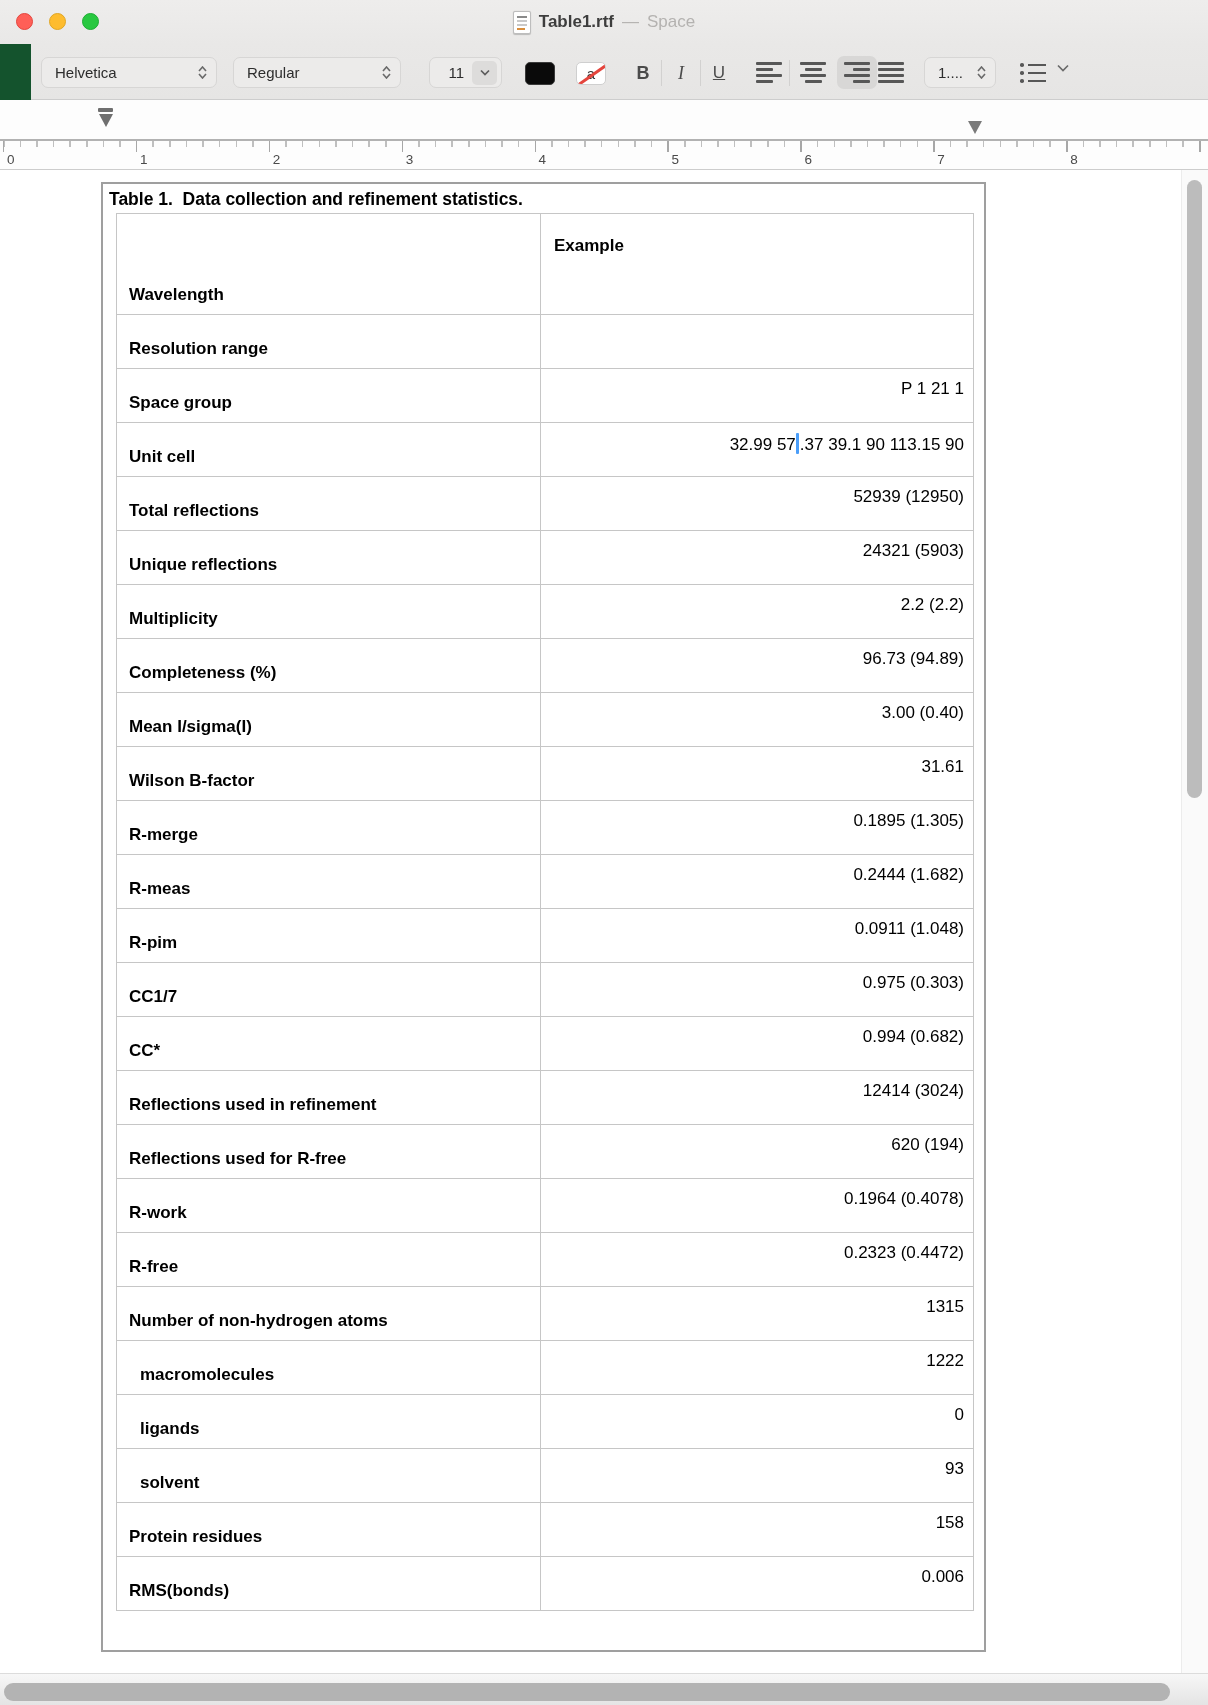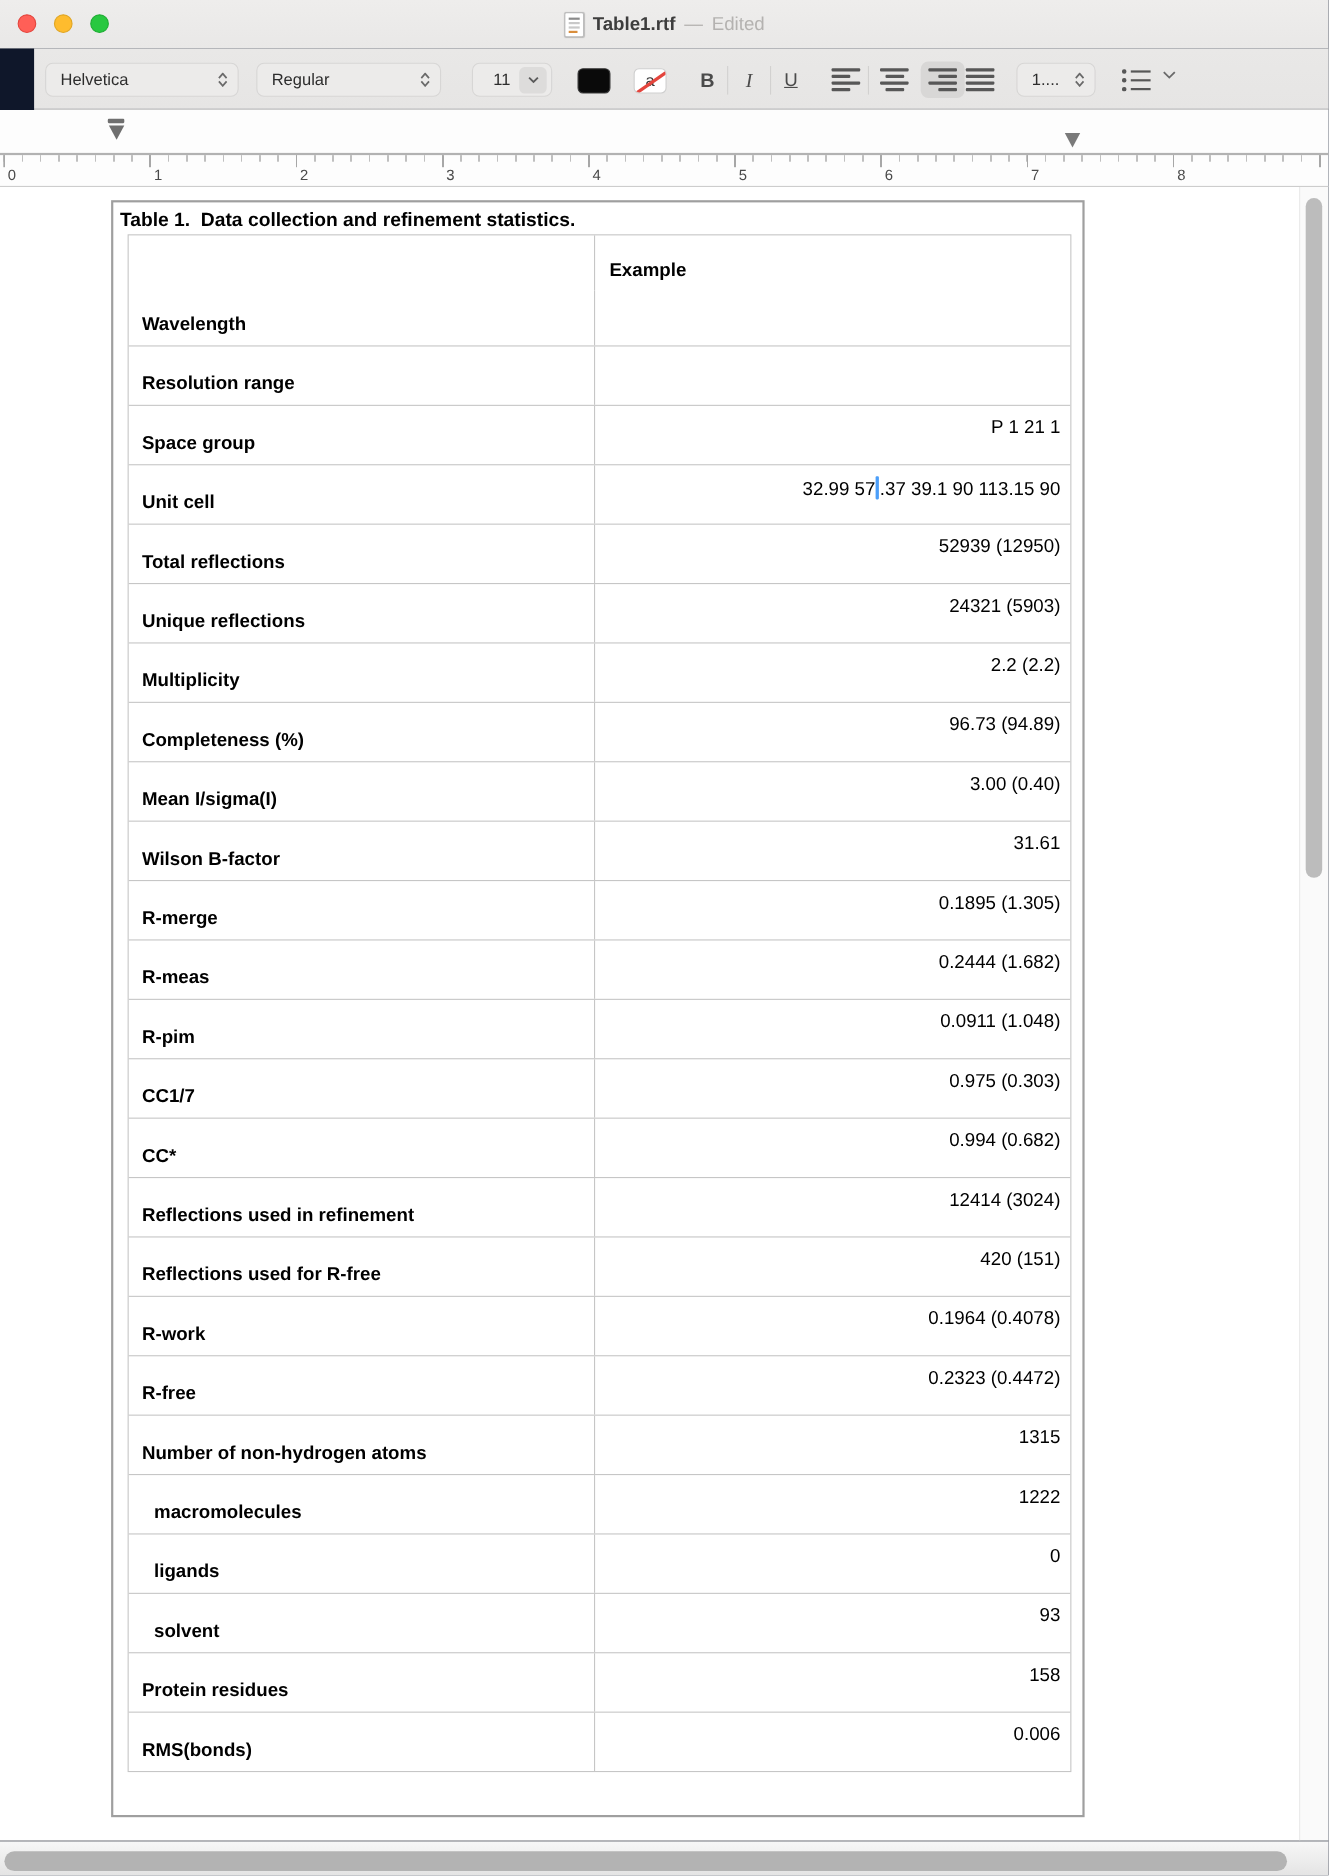--- a/index.html
+++ b/index.html
@@ -1,17 +1,17 @@
 <!DOCTYPE html>
 <html><head>
 <meta charset="utf-8">
 <style>
   * { margin:0; padding:0; box-sizing:border-box; }
   body { font-family:"Liberation Sans", sans-serif; background:#fff; }
-  .window { position:relative; width:1208px; height:1705px; background:#0f172a; overflow:hidden; }
+  .window { position:relative; width:1208px; height:1705px; background:#14532d; overflow:hidden; }
 
   
   .titlebar { position:absolute; top:0; left:0; width:100%; height:44px;
     background:linear-gradient(#eeedec,#e9e8e7); }
   .traffic { position:absolute; top:13px; width:17px; height:17px; border-radius:50%; }
   .tl-red    { left:16px;  background:#ff5f57; border:1px solid #e4453d; }
   .tl-yellow { left:49px;  background:#febc2e; border:1px solid #e0a624; }
   .tl-green  { left:82px;  background:#28c840; border:1px solid #1ead33; }
   .title-group { position:absolute; top:0; left:0; right:0; height:44px;
     display:flex; align-items:center; justify-content:center; gap:8px; }
@@ -129,21 +129,21 @@
     <span class="traffic tl-green"></span>
     <div class="title-group">
       <span class="doc-icon">
           <i></i>
           <i></i>
           <i></i>
           <i></i>
         </span>
       <span class="win-title">Table1.rtf</span>
       <span class="win-dash">—</span>
-      <span class="win-edited">Edited</span>
+      <span class="win-edited">Space</span>
     </div>
   </div>
 
   <div class="toolbar">
     <div class="combo combo-font">
       <span class="lbl">Helvetica</span>
       <span class="stepper">
         <svg width="9" height="6">
             <polyline points="1,5 4.5,1 8,5" fill="none" stroke="#6a6a6a" stroke-width="1.6"></polyline>
           </svg>
@@ -385,21 +385,21 @@
     <div class="t-cell-l">
                 <span class="indent-label">Reflections used in refinement</span>
               </div>
     <div class="t-cell-r">12414 (3024)</div>
   </div>
 
   <div class="t-row">
     <div class="t-cell-l">
                 <span class="indent-label">Reflections used for R-free</span>
               </div>
-    <div class="t-cell-r">420 (151)</div>
+    <div class="t-cell-r">620 (194)</div>
   </div>
 
   <div class="t-row">
     <div class="t-cell-l">
                 <span class="indent-label">R-work</span>
               </div>
     <div class="t-cell-r">0.1964 (0.4078)</div>
   </div>
 
   <div class="t-row">

